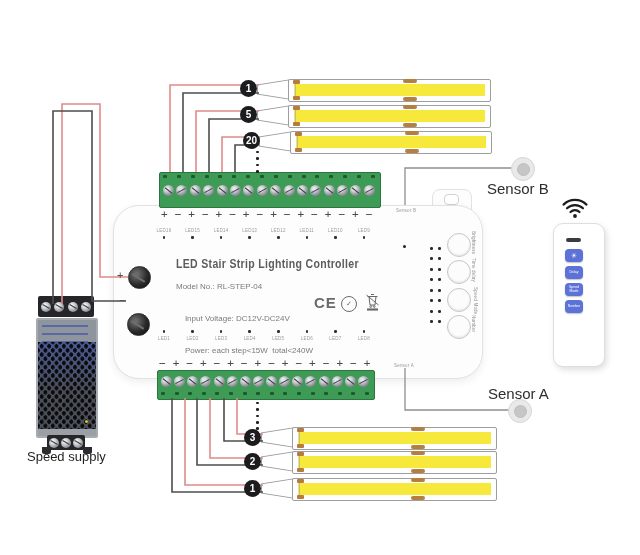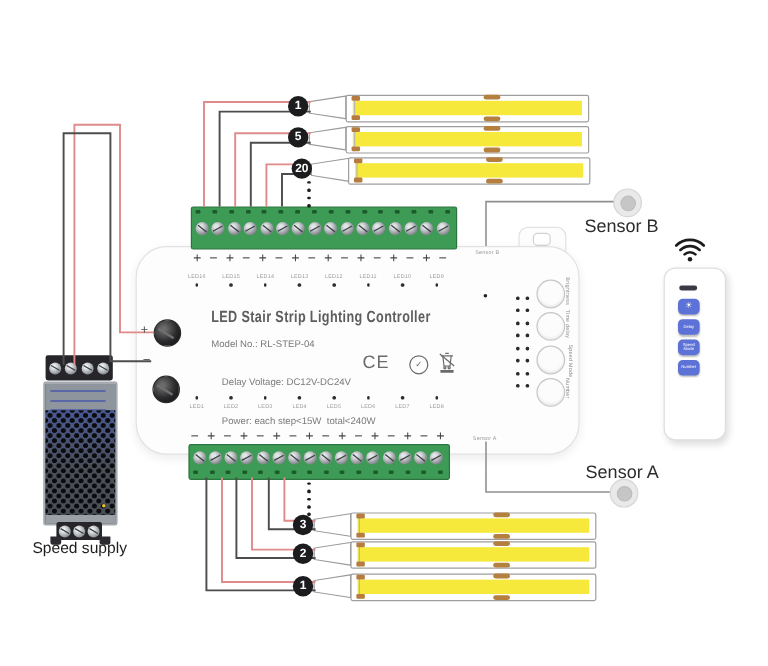--- a/index.html
+++ b/index.html
@@ -39,21 +39,21 @@
   .ledrow{display:flex;justify-content:space-between;z-index:2;}
   .ledcell{width:26px;display:flex;flex-direction:column;align-items:center;}
   .ledcell .lbl{font-size:4.5px;color:#9b9b9b;letter-spacing:0.2px;}
   .leddot{width:2.6px;height:2.6px;border-radius:50%;background:#2e2e2e;margin-top:3px;}
   .ledrow.bottom .ledcell{flex-direction:column-reverse;}
   .ledrow.bottom .leddot{margin-top:0;margin-bottom:3px;}
 
   .ctl-title{left:176px;top:256px;font-size:13.5px;font-weight:bold;color:#5d5d5d;
       transform:scaleX(0.78);transform-origin:left top;white-space:nowrap;z-index:2;letter-spacing:0.4px;}
   .ctl-model{left:176px;top:279px;font-size:8px;color:#7a7a7a;line-height:16px;z-index:2;white-space:pre;}
-  .cert-ce{left:302px;top:294px;font-size:15px;font-weight:normal;color:#6a6a6a;z-index:2;letter-spacing:1px;}
+  .cert-ce{left:314px;top:294px;font-size:15px;font-weight:bold;color:#6a6a6a;z-index:2;letter-spacing:1px;}
   .cert-circle{left:341px;top:296px;width:14px;height:14px;border:1.3px solid #6a6a6a;border-radius:50%;
       z-index:2;display:flex;align-items:center;justify-content:center;font-size:7px;color:#6a6a6a;}
   .cert-weee{left:365px;top:292px;z-index:2;}
 
   .dc-screw{width:21px;height:21px;border-radius:50%;border:1px solid #2a2a2a;
       background:radial-gradient(circle at 36% 34%,#6b6b6b 8%,#2a2a2c 55%,#0f0f10 95%);position:relative;z-index:2;}
   .dc-screw::after{content:"";position:absolute;left:2px;top:9.5px;width:15px;height:1.5px;background:#6f6f6f;transform:rotate(32deg);}
   .dc-sign{font-size:11px;color:#4f4f4f;z-index:2;}
 
   .dotgrid{display:grid;grid-template-columns:repeat(2,1fr);grid-auto-rows:1fr;justify-items:center;align-items:center;z-index:2;}
@@ -295,21 +295,21 @@
         <span class="leddot"></span>
       </div>
     <div class="ledcell">
         <span class="lbl">LED8</span>
         <span class="leddot"></span>
       </div>
   </div>
 
   <div class="abs ctl-title">LED Stair Strip Lighting Controller</div>
   <div class="abs ctl-model"><span>Model No.: RL-STEP-04</span><br>
-    <span>Delay Voltage: DC12V-DC24V</span><br>
+    <span>Input Voltage: DC12V-DC24V</span><br>
     <span>Power: each step&lt;15W  total&lt;240W</span></div>
   <div class="abs cert-ce">CE</div>
   <div class="abs cert-circle">
       <span>✓</span>
     </div>
   <div class="abs cert-weee">
     <svg width="15" height="20" viewBox="0 0 15 20">
       <g stroke="#6a6a6a" stroke-width="1" fill="none">
         <path d="M2.5 4.5 H12.5"></path>
           <path d="M4 4.5 L5 13 H10 L11 4.5"></path>

